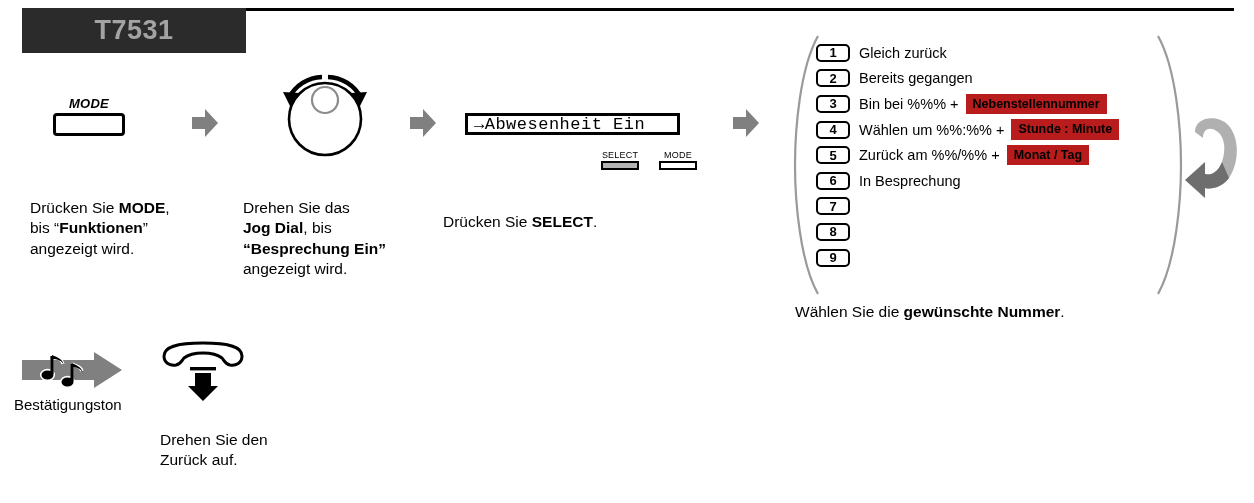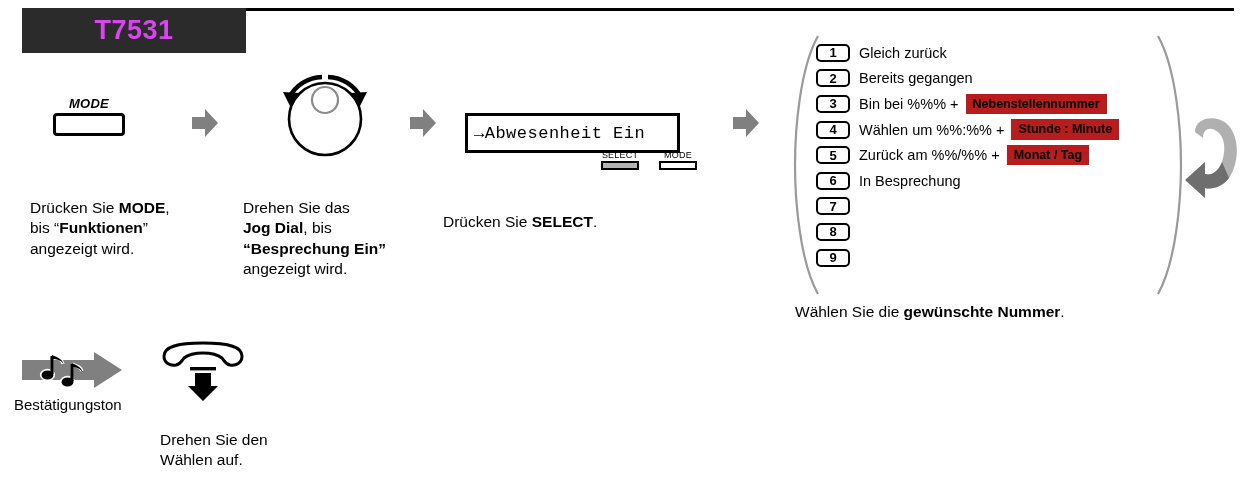--- a/index.html
+++ b/index.html
@@ -12,21 +12,21 @@
   }
   .stage{position:absolute;inset:0;}
 
   
   .rule-top{position:absolute;left:22px;top:8px;width:1212px;height:3px;background:#000;}
   .rule-left{position:absolute;left:22px;top:8px;width:3px;height:44px;background:#000;}
 
   
   .model-badge{
     position:absolute;left:22px;top:8px;width:224px;height:45px;
-    background:#2b2b2b;color:#d946ef;
+    background:#2b2b2b;color:#a3a3a3;
     display:flex;align-items:center;justify-content:center;
     font-size:27px;font-weight:bold;letter-spacing:.5px;
   }
 
   
   .step-arrow{position:absolute;width:26px;height:30px;}
   .step-arrow svg{display:block;width:100%;height:100%;}
 
   
   .mode-key{position:absolute;left:46px;top:96px;width:86px;}
@@ -38,21 +38,21 @@
     width:66px;height:17px;margin:0 auto;
     border:3px solid #000;border-radius:4px;background:#fff;
   }
 
   
   .jog{position:absolute;left:265px;top:62px;width:120px;height:100px;}
   .jog svg{display:block;}
 
   
   .lcd{
-    position:absolute;left:465px;top:113px;width:215px;height:40px;
+    position:absolute;left:465px;top:113px;width:215px;height:22px;
     border:3px solid #000;background:#fff;
     display:flex;align-items:center;
     font-family:"Liberation Mono", monospace;
     font-size:17px;letter-spacing:.5px;
     padding-left:6px;box-sizing:border-box;
     white-space:pre;
     text-align:center;
   }
 
   
@@ -283,16 +283,16 @@
       <path d="M4,16 C4,7 16,3 43,3 C70,3 82,7 82,16 C82,23 76,26 70,25 C65,24 64,20 62,18 C57,14 50,13 43,13 C36,13 29,14 24,18 C22,20 21,24 16,25 C10,26 4,23 4,16 Z" fill="#ffffff" stroke="#000000" stroke-width="3"></path>
 
       <rect x="30" y="27" width="26" height="3.4" fill="#000000"></rect>
 
       <path d="M35,33 L51,33 L51,46 L58,46 L43,61 L28,46 L35,46 Z" fill="#000000"></path>
     </svg>
   </div>
 
   <div class="caption" style="left:160px;top:430px;width:220px;">
     <div class="nowrap">Drehen Sie den</div>
-    <div class="nowrap">Wählen auf.</div>
+    <div class="nowrap">Zurück auf.</div>
   </div>
 
 </div>
 
 </body></html>

